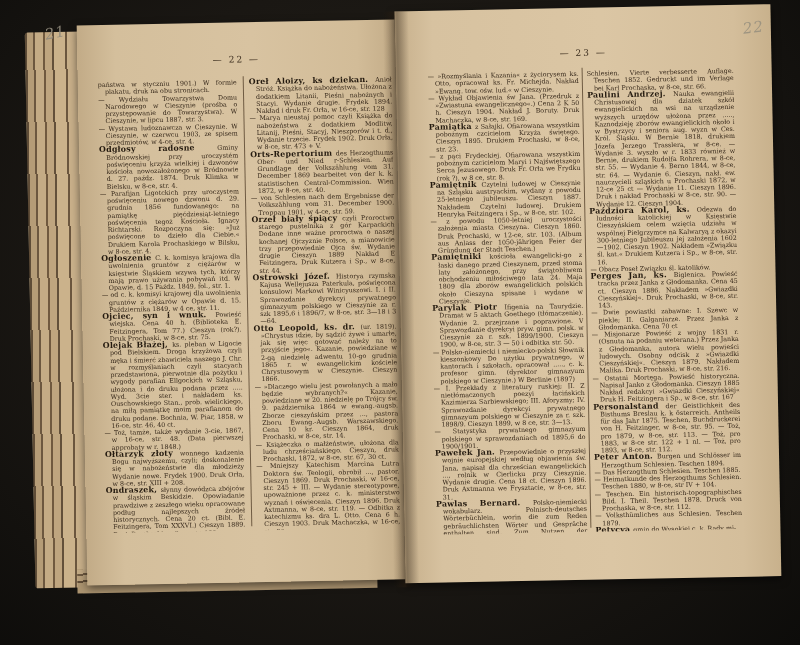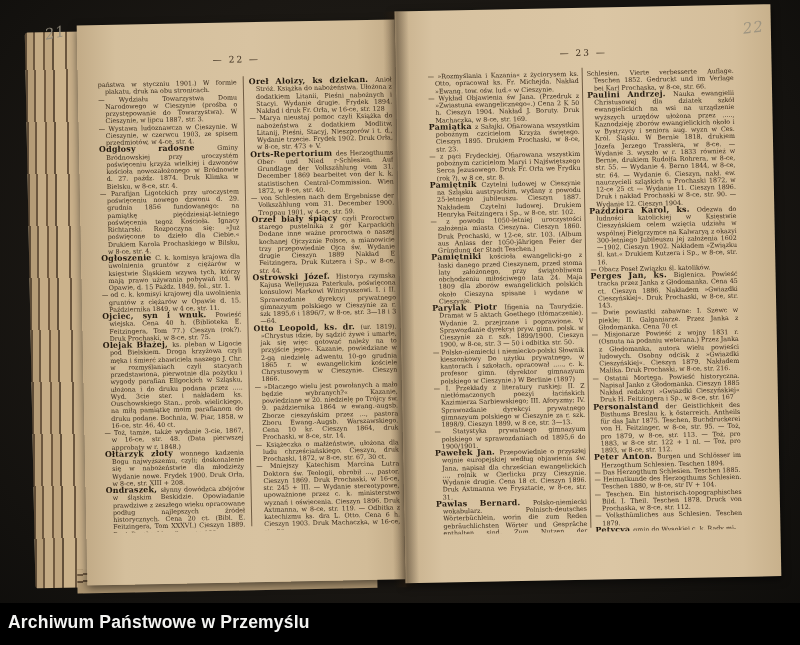--- a/index.html
+++ b/index.html
@@ -122,16 +122,13 @@
           <p class="entry"><b class="hw">Petycya </b><span>gmin do Wysokiej c. k. Rady mi-</span></p>
         </div>
     </div>
 
     <div class="gutter"></div>
 
     <div class="pencil pencil-21">21</div>
     <div class="pencil pencil-22">22</div>
   </div>
 
-  <div class="caption-bar">
-    <span>Archiwum Państwowe w Przemyślu</span>
-  </div>
 </div>
 
 </body></html>

